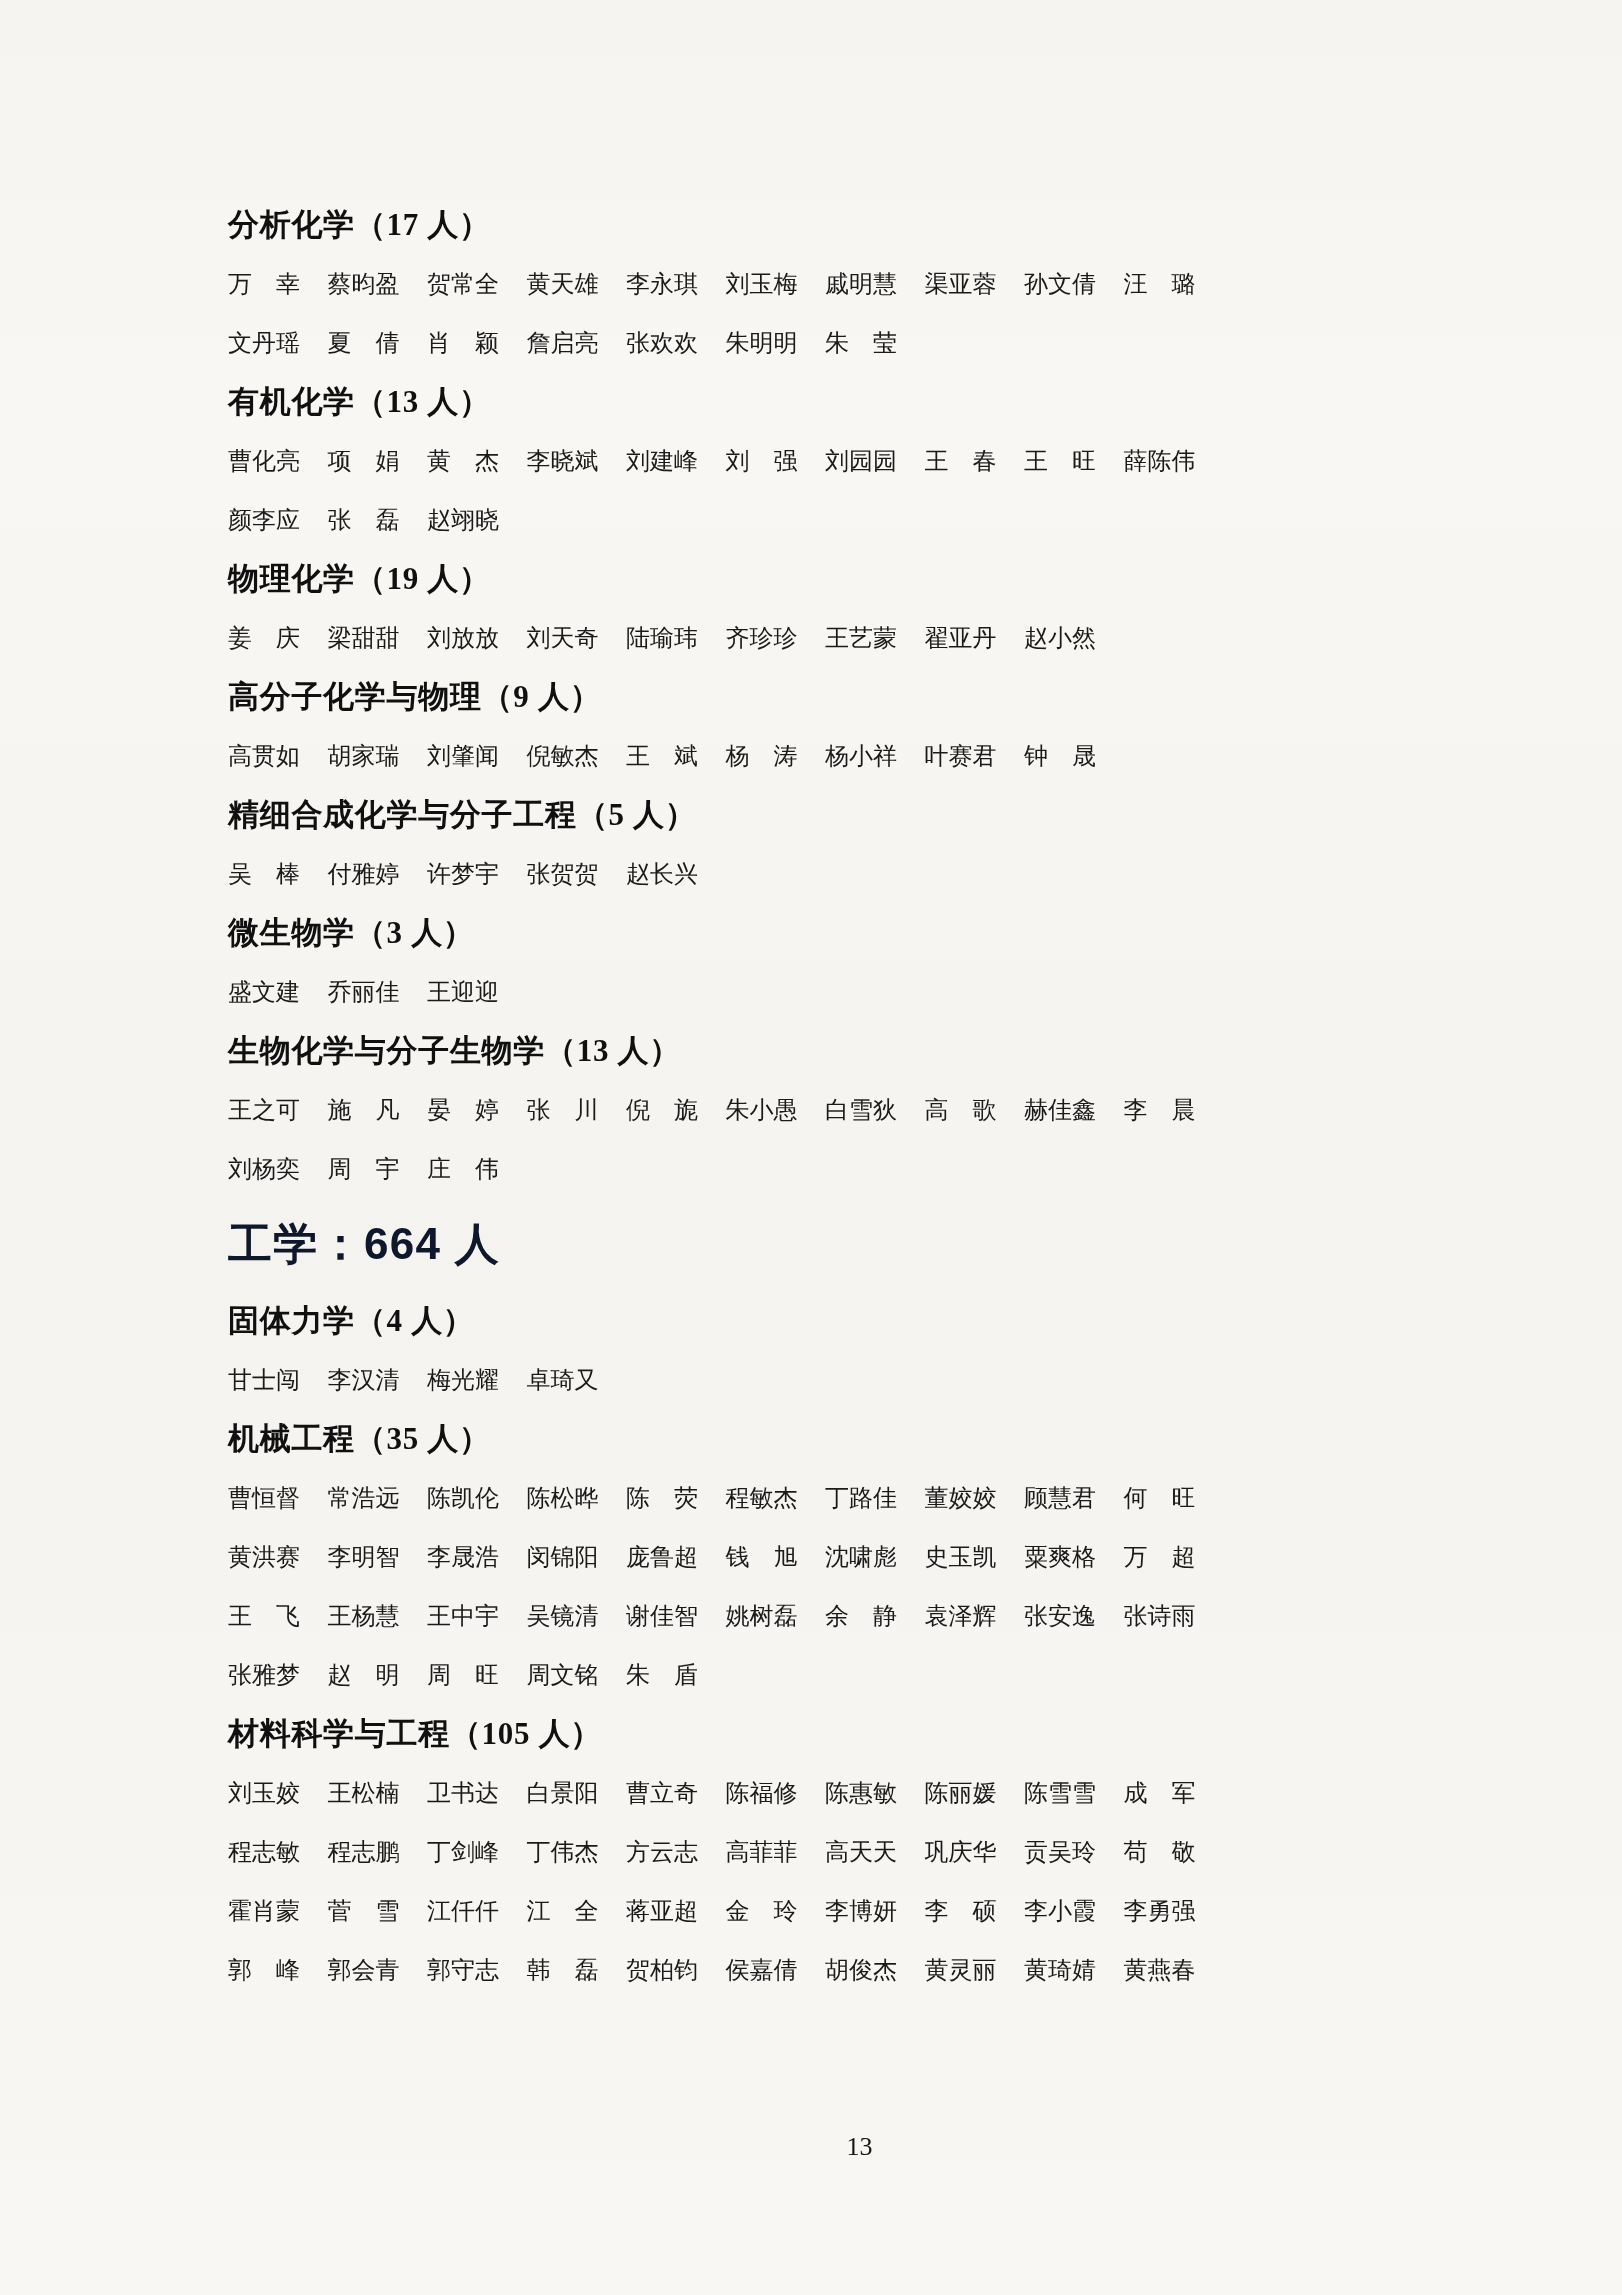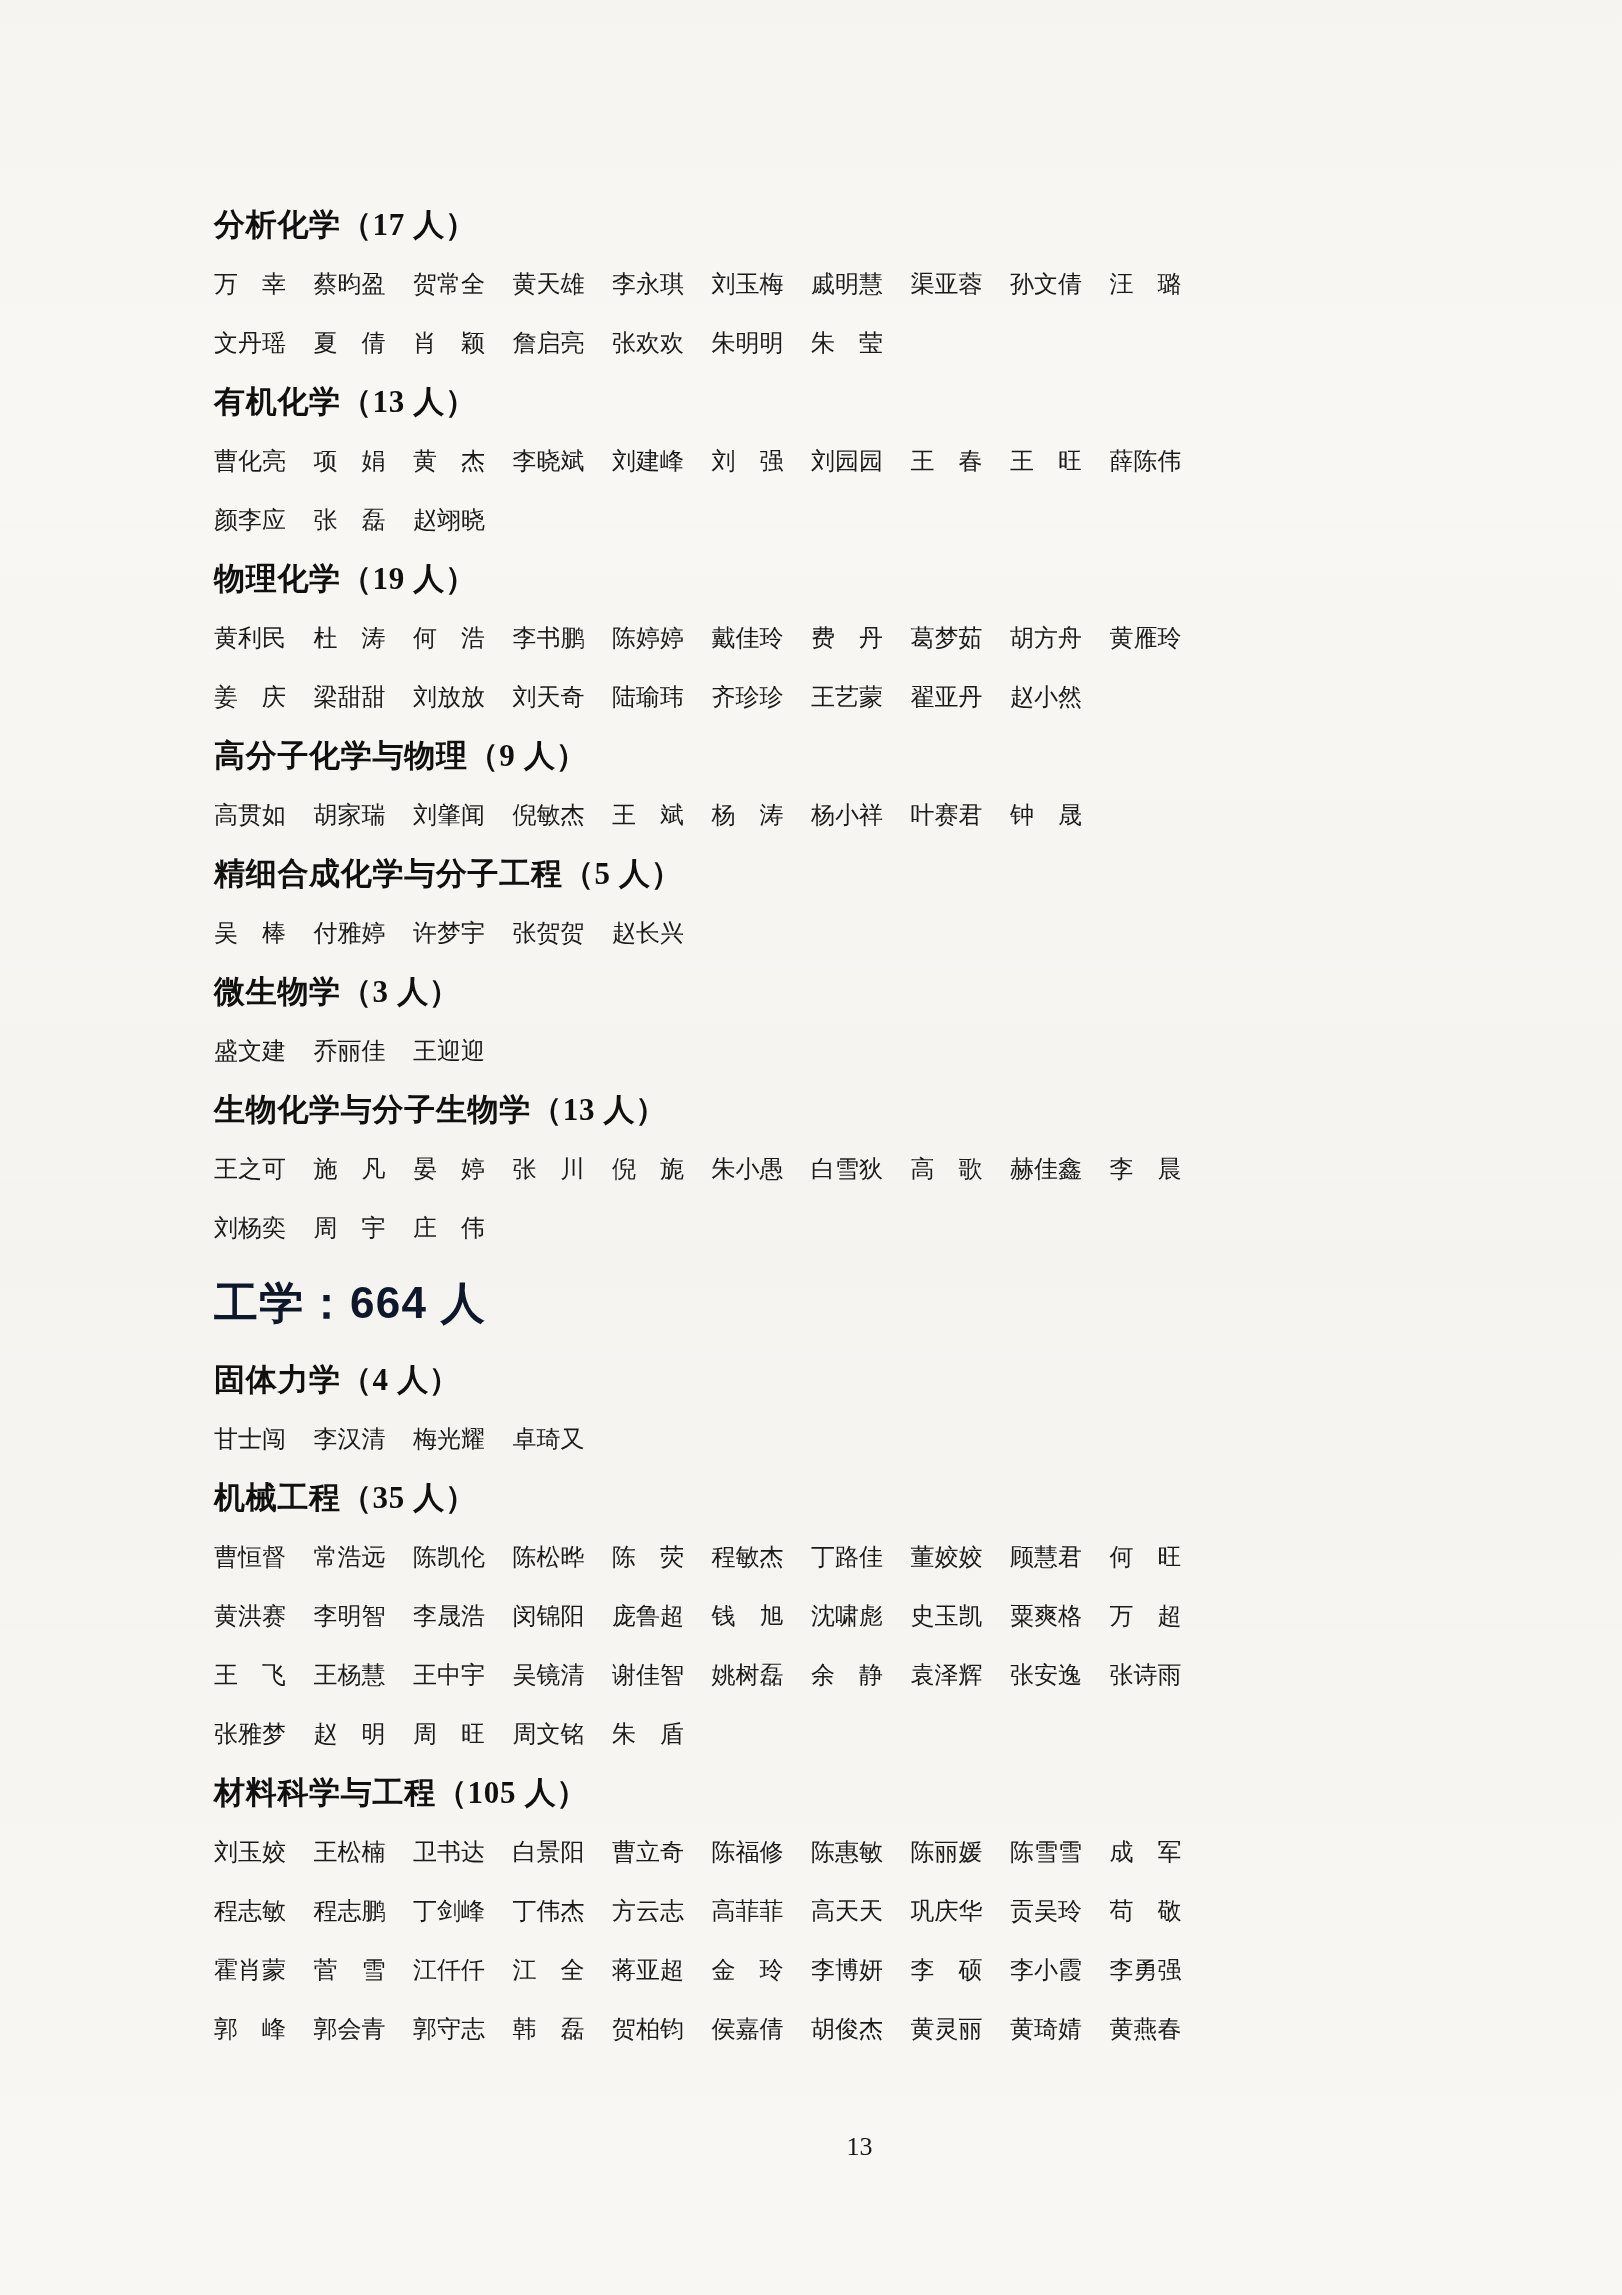--- a/index.html
+++ b/index.html
@@ -21,21 +21,21 @@
   .page::before {
     content: "";
     position: absolute;
     inset: 0;
     background:
       linear-gradient(180deg, rgba(0,0,0,0.012) 0%, rgba(0,0,0,0) 18%, rgba(0,0,0,0.015) 55%, rgba(0,0,0,0) 100%);
     pointer-events: none;
   }
   .doc {
     position: absolute;
-    left: 214px;
+    left: 228px;
     top: 195px;
     width: 1136px;
   }
   .line {
     display: flex;
     align-items: center;
     height: 59px;
   }
   .section-heading {
     font-size: 31px;
@@ -113,32 +113,20 @@
         <span class="name">王　旺</span>
         <span class="name">薛陈伟</span>
       </div>
       <div class="line name-row">
         <span class="name">颜李应</span>
         <span class="name">张　磊</span>
         <span class="name">赵翊晓</span>
       </div>
       <div class="line section-heading">物理化学（19 人）</div>
       <div class="line name-row">
-        <span class="name">黄利民</span>
-        <span class="name">杜　涛</span>
-        <span class="name">何　浩</span>
-        <span class="name">李书鹏</span>
-        <span class="name">陈婷婷</span>
-        <span class="name">戴佳玲</span>
-        <span class="name">费　丹</span>
-        <span class="name">葛梦茹</span>
-        <span class="name">胡方舟</span>
-        <span class="name">黄雁玲</span>
-      </div>
-      <div class="line name-row">
         <span class="name">姜　庆</span>
         <span class="name">梁甜甜</span>
         <span class="name">刘放放</span>
         <span class="name">刘天奇</span>
         <span class="name">陆瑜玮</span>
         <span class="name">齐珍珍</span>
         <span class="name">王艺蒙</span>
         <span class="name">翟亚丹</span>
         <span class="name">赵小然</span>
       </div>

